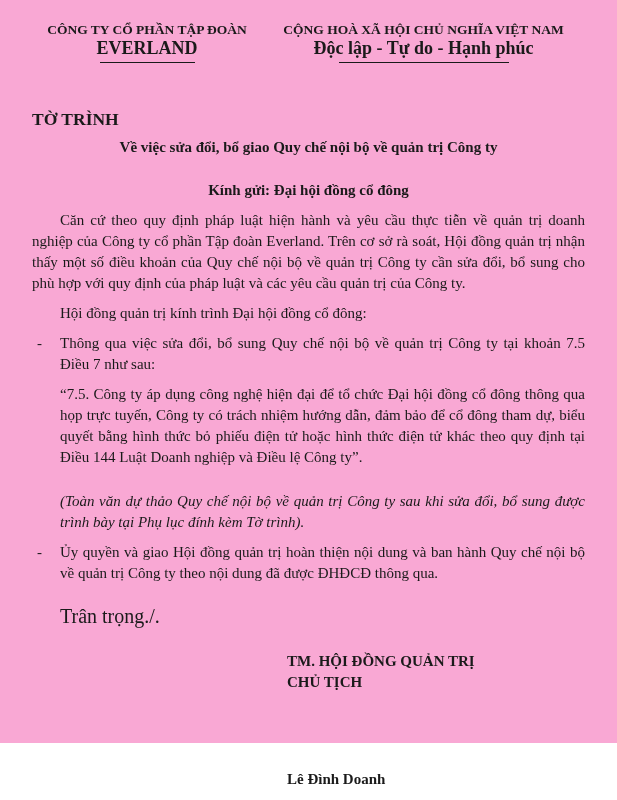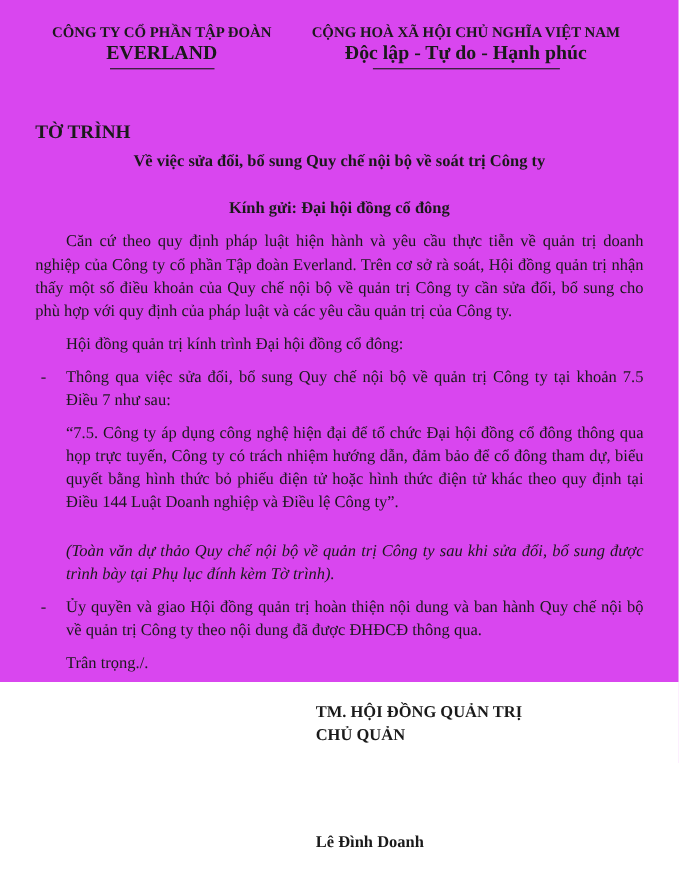--- a/index.html
+++ b/index.html
@@ -6,23 +6,23 @@
   html, body { background: #ffffff; }
   body {
     width: 617px;
     height: 800px;
     font-family: "Liberation Serif", "DejaVu Serif", serif;
     color: #1a1a1a;
     overflow: hidden;
   }
   .page {
     width: 617px;
-    height: 620px;
+    height: 743px;
     padding: 20px 32px 16px 32px;
-    background: #d946ef;
+    background: #f9a8d4;
   }
   .header {
     display: flex;
     justify-content: space-between;
     align-items: flex-start;
   }
   .header-left { width: 235px; text-align: center; }
   .header-right { width: 330px; text-align: center; }
   .hdr-line { font-weight: bold; font-size: 13.5px; line-height: 19px; }
   .hdr-line2 { font-weight: bold; font-size: 18px; line-height: 19px; }
@@ -86,23 +86,23 @@
     margin-top: 9px;
   }
   .note {
     margin-left: 28px;
     font-size: 15px;
     line-height: 21px;
     font-style: italic;
     margin-top: 23px;
   }
   .closing {
-    font-size: 15px;
+    font-size: 20px;
     line-height: 21px;
-    margin-top: 9px;
+    margin-top: 22px;
     text-indent: 28px;
   }
   .signature {
     width: 260px;
     margin-left: auto;
     margin-right: 38px;
     margin-top: 24px;
     font-family: Liberation Serif, serif;
   }
   .sig-line { font-size: 15px; font-weight: bold; line-height: 21px; }
@@ -122,21 +122,21 @@
     </div>
     <div class="header-right">
       <div class="hdr-line">CỘNG HOÀ XÃ HỘI CHỦ NGHĨA VIỆT NAM</div>
       <div class="hdr-line2">Độc lập - Tự do - Hạnh phúc</div>
       <div class="rule rule-right"></div>
     </div>
   </div>
 
 
   <div class="title">TỜ TRÌNH</div>
-  <div class="subtitle">Về việc sửa đổi, bổ sung Quy chế nội bộ về soát trị Công ty</div>
+  <div class="subtitle">Về việc sửa đổi, bổ giao Quy chế nội bộ về quản trị Công ty</div>
   <div class="salutation">Kính gửi: Đại hội đồng cổ đông</div>
 
   <p class="para indent justify">Căn cứ theo quy định pháp luật hiện hành và yêu cầu thực tiễn về quản trị doanh nghiệp của Công ty cổ phần Tập đoàn Everland. Trên cơ sở rà soát, Hội đồng quản trị nhận thấy một số điều khoản của Quy chế nội bộ về quản trị Công ty cần sửa đổi, bổ sung cho phù hợp với quy định của pháp luật và các yêu cầu quản trị của Công ty.</p>
   <p class="para indent">Hội đồng quản trị kính trình Đại hội đồng cổ đông:</p>
 
   <div class="list-item">
     <span class="marker">-</span>
     <div class="item-text justify">Thông qua việc sửa đổi, bổ sung Quy chế nội bộ về quản trị Công ty tại khoản 7.5 Điều 7 như sau:</div>
   </div>
 
@@ -146,18 +146,18 @@
 
   <div class="list-item">
     <span class="marker">-</span>
     <div class="item-text justify">Ủy quyền và giao Hội đồng quản trị hoàn thiện nội dung và ban hành Quy chế nội bộ về quản trị Công ty theo nội dung đã được ĐHĐCĐ thông qua.</div>
   </div>
 
   <p class="closing">Trân trọng./.</p>
 
   <div class="signature">
     <div class="sig-line">TM. HỘI ĐỒNG QUẢN TRỊ</div>
-    <div class="sig-line">CHỦ QUẢN</div>
+    <div class="sig-line">CHỦ TỊCH</div>
     <div class="sig-space"></div>
     <div class="sig-name">Lê Đình Doanh</div>
   </div>
 
 </div>
 
 </body></html>

